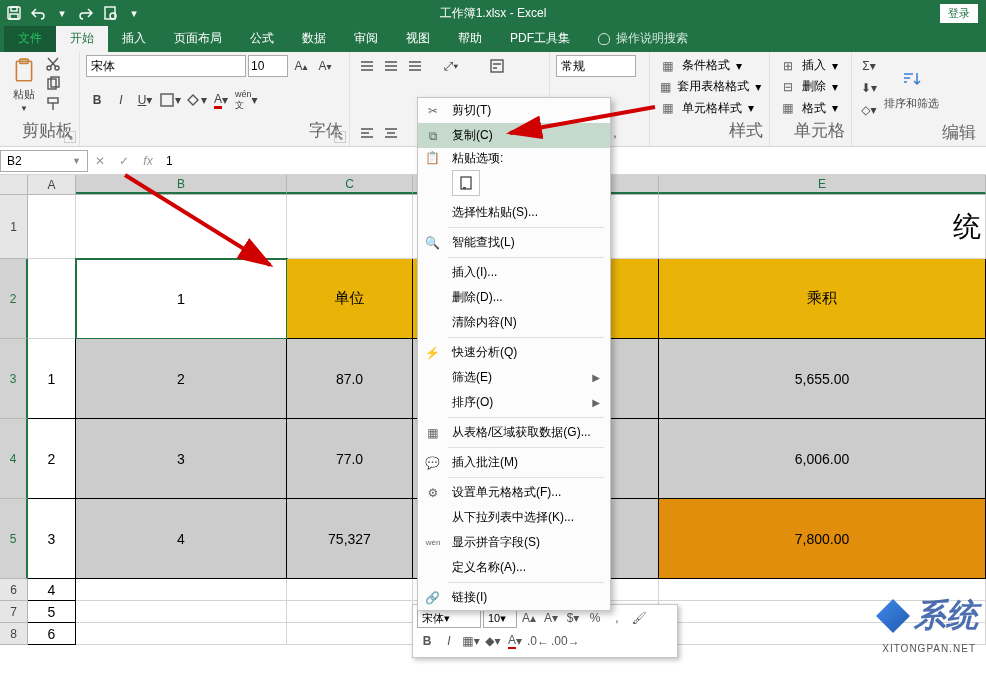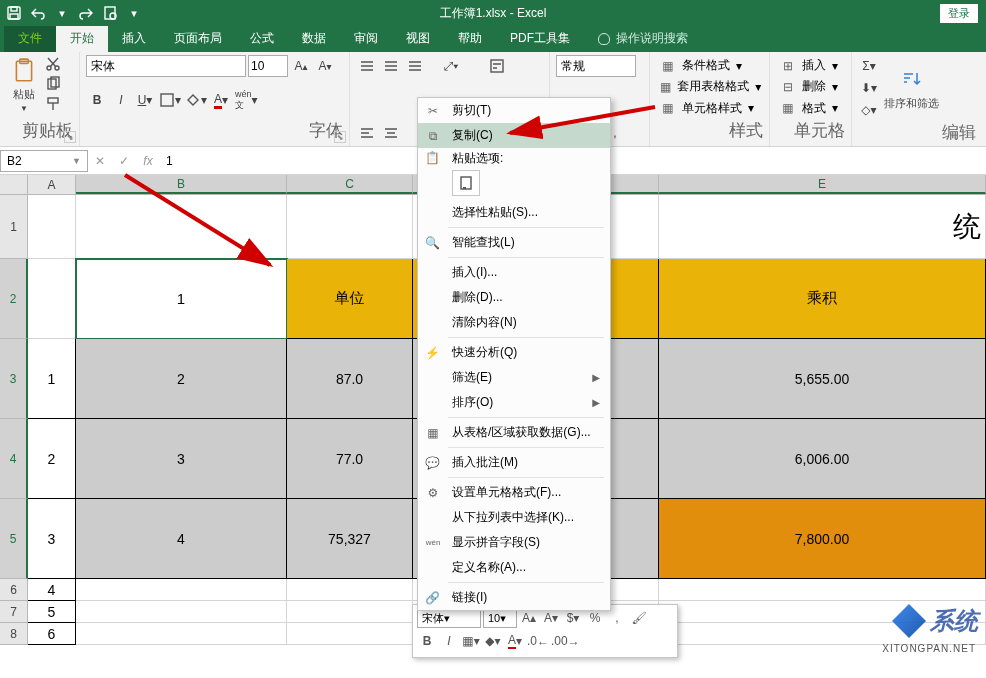--- a/index.html
+++ b/index.html
@@ -9,21 +9,21 @@
 .title-bar { height: 26px; background: #217346; display: flex; align-items: center; padding: 0 4px; position: relative; }
 .title-bar .qat { display: flex; gap: 4px; align-items: center; }
 .title-bar .qat-icon { width: 20px; height: 20px; display: flex; align-items: center; justify-content: center; color: #fff; cursor: pointer; font-size: 11px; }
 .title-bar .title-center { position: absolute; left: 50%; transform: translateX(-50%); color: #fff; font-size: 12px; }
 .title-bar .login-btn { position: absolute; right: 8px; background: #fff; color: #217346; font-size: 11px; padding: 2px 8px; cursor: pointer; }
 
 
 .tabs { height: 26px; background: #217346; display: flex; align-items: flex-end; padding-left: 4px; gap: 0; }
 .tab { color: #fff; font-size: 12px; padding: 5px 14px; cursor: pointer; }
 .tab.active { background: #f3f3f3; color: #217346; }
-.tab.file { background: #185a36; color: #84cc16; }
+.tab.file { background: #185a36; color: #22c55e; }
 .tab.tellme { display: flex; align-items: center; gap: 6px; color: #d0e8dd; }
 .lightbulb { width: 12px; height: 12px; border: 1px solid #d0e8dd; border-radius: 50% 50% 40% 40%; display: inline-block; }
 
 
 .ribbon { height: 95px; background: #f3f3f3; border-bottom: 1px solid #d4d4d4; display: flex; position: relative; }
 .group { border-right: 1px solid #e1e1e1; padding: 3px 6px 2px; display: flex; flex-direction: column; justify-content: space-between; position: relative; }
 .group-label { text-align: right; font-size: 17px; color: #666; padding-bottom: 2px; }
 .group-dialog { position: absolute; right: 3px; bottom: 3px; width: 12px; height: 12px; font-size: 8px; color: #888; border: 1px solid #ccc; cursor: pointer; display: flex; align-items: center; justify-content: center; }
 .ribbon-row { display: flex; align-items: center; gap: 2px; }
 .ribbon-btn { min-width: 22px; height: 22px; display: flex; align-items: center; justify-content: center; cursor: pointer; font-size: 12px; color: #444; border: 1px solid transparent; }
@@ -73,21 +73,21 @@
 .cm-paste-btn { width: 28px; height: 26px; border: 1px solid #c6c6c6; background: #fff; display: flex; align-items: center; justify-content: center; cursor: pointer; }
 
 
 .mini-toolbar { position: absolute; top: 604px; left: 412px; width: 266px; height: 54px; background: #fff; border: 1px solid #c6c6c6; box-shadow: 2px 2px 5px rgba(0,0,0,0.25); z-index: 90; padding: 3px 4px; display: flex; flex-direction: column; gap: 3px; }
 .mt-row { display: flex; align-items: center; gap: 2px; }
 .mt-sel { height: 20px; border: 1px solid #ababab; font-size: 11px; padding: 0 4px; display: flex; align-items: center; }
 .mt-btn { min-width: 20px; height: 20px; display: flex; align-items: center; justify-content: center; font-size: 12px; cursor: pointer; color: #555; }
 
 
 .arrow-svg { position: absolute; pointer-events: none; z-index: 200; }
-.watermark { position: absolute; right: 8px; bottom: 40px; font-size: 24px; color: #3a5fa8; font-weight: bold; font-style: italic; opacity: 0.9; z-index: 50; display:flex; align-items:center; gap: 4px;}
+.watermark { position: absolute; right: 8px; bottom: 40px; font-size: 32px; color: #3a5fa8; font-weight: bold; font-style: italic; opacity: 0.9; z-index: 50; display:flex; align-items:center; gap: 4px;}
 .watermark .wm-logo { width: 34px; height: 34px; background: linear-gradient(135deg,#2b7de9,#0a4aa8); clip-path: polygon(50% 0,100% 50%,50% 100%,0 50%); }
 .watermark-sub { position: absolute; right: 10px; bottom: 24px; font-size: 10px; color: #555; letter-spacing: 1px; z-index: 50;}
 
 
 svg.ico { width: 16px; height: 16px; stroke: #555; stroke-width: 1.4; fill: none; }
 svg.ico.white { stroke: #fff; }
 </style>
 </head>
 <body>
 

